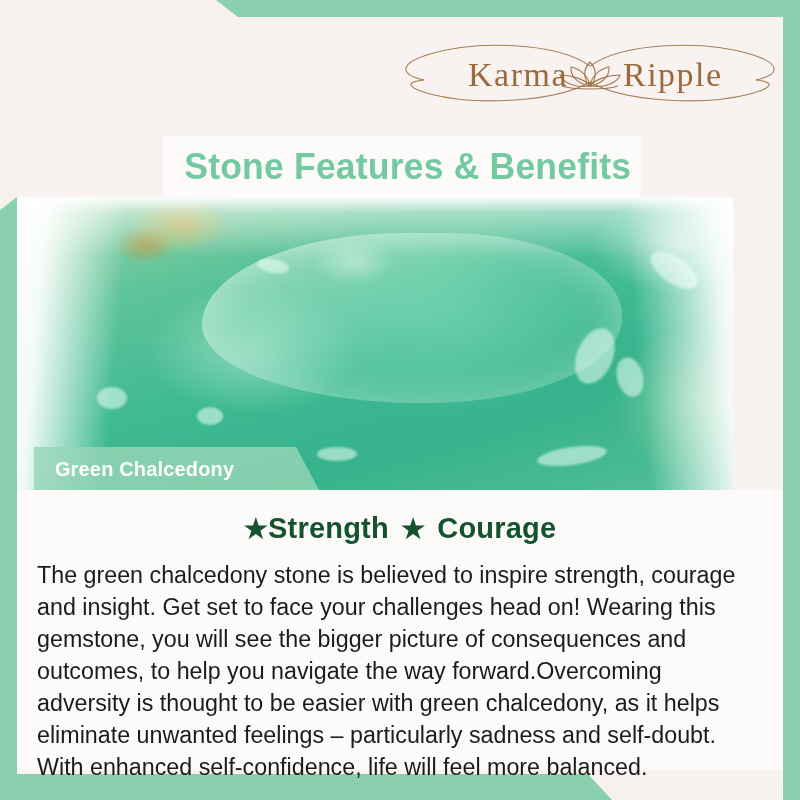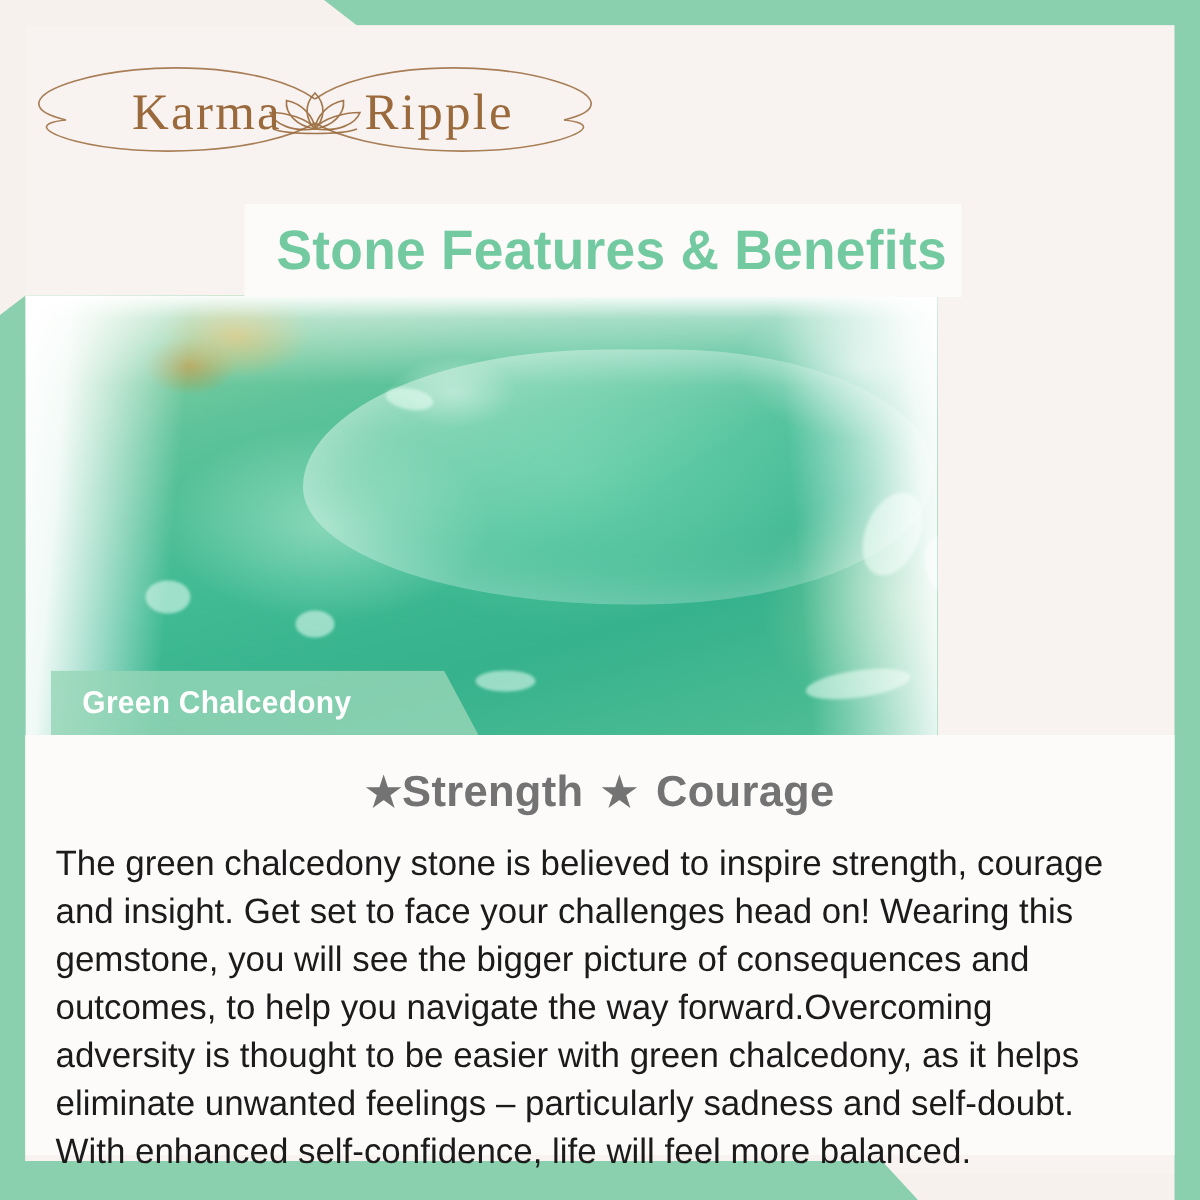--- a/index.html
+++ b/index.html
@@ -83,21 +83,21 @@
   
   .logo-wrap {
     position: absolute;
     left: 0;
     top: 36px;
     width: 800px;
     height: 78px;
     z-index: 6;
     display: flex;
     align-items: center;
-    justify-content: flex-start;
+    justify-content: flex-end;
   }
   .logo-svg { display: block; }
   .logo-text {
     font-family: "Liberation Serif", serif;
     font-size: 34px;
     fill: #9a6a3c;
     letter-spacing: 1.5px;
   }
 
   
@@ -121,21 +121,21 @@
     letter-spacing: 0.2px;
     transform: scaleX(0.96);
     white-space: nowrap;
   }
 
   
   .photo {
     position: absolute;
     left: 17px;
     top: 197px;
-    width: 608px;
+    width: 716px;
     height: 293px;
     overflow: hidden;
     z-index: 4;
     background:
       radial-gradient(ellipse 120px 70px at 92% 16%, rgba(255,255,255,0.55), rgba(255,255,255,0) 70%),
       radial-gradient(ellipse 60px 34px at 47% 22%, rgba(255,255,255,0.5), rgba(255,255,255,0) 70%),
       radial-gradient(ellipse 150px 90px at 33% 52%, rgba(190,238,215,0.55), rgba(190,238,215,0) 72%),
       radial-gradient(ellipse 70px 40px at 23% 9%, rgba(206,180,86,0.85), rgba(206,180,86,0) 72%),
       radial-gradient(ellipse 44px 28px at 18% 16%, rgba(186,150,62,0.8), rgba(186,150,62,0) 70%),
       radial-gradient(ellipse 130px 110px at 96% 70%, rgba(150,215,170,0.7), rgba(150,215,170,0) 72%),
@@ -217,21 +217,21 @@
     height: 280px;
     background: #fdfbfa;
     z-index: 4;
   }
   .keywords {
     text-align: center;
     margin-top: 22px;
     font-family: "Liberation Sans Narrow", "Liberation Sans", sans-serif;
     font-weight: bold;
     font-size: 29px;
-    color: #737373;
+    color: #14532d;
     letter-spacing: 0.2px;
     white-space: nowrap;
   }
   .keywords .kw-star { font-size: 27px; }
   .keywords .kw-gap { display: inline-block; width: 12px; }
   .body-copy {
     margin: 14px 20px 0 20px;
     font-family: "Liberation Sans Narrow", "Liberation Sans", sans-serif;
     font-size: 23.5px;
     line-height: 32px;

